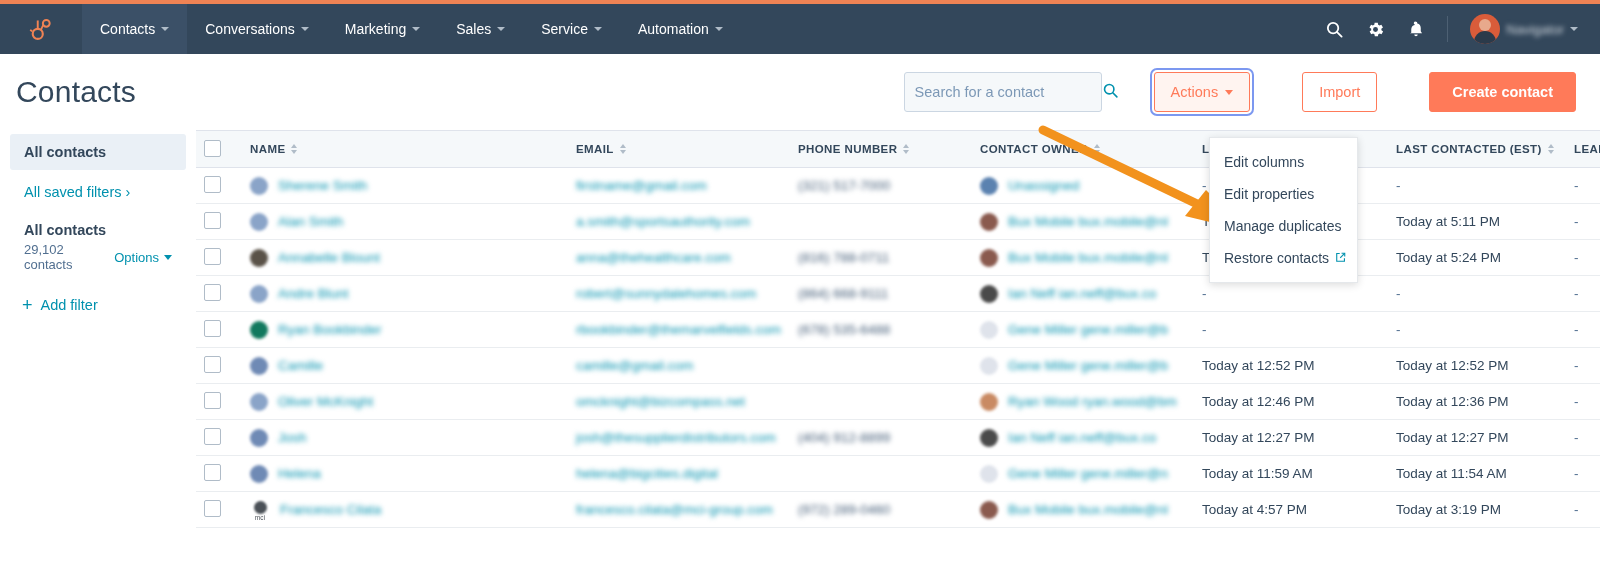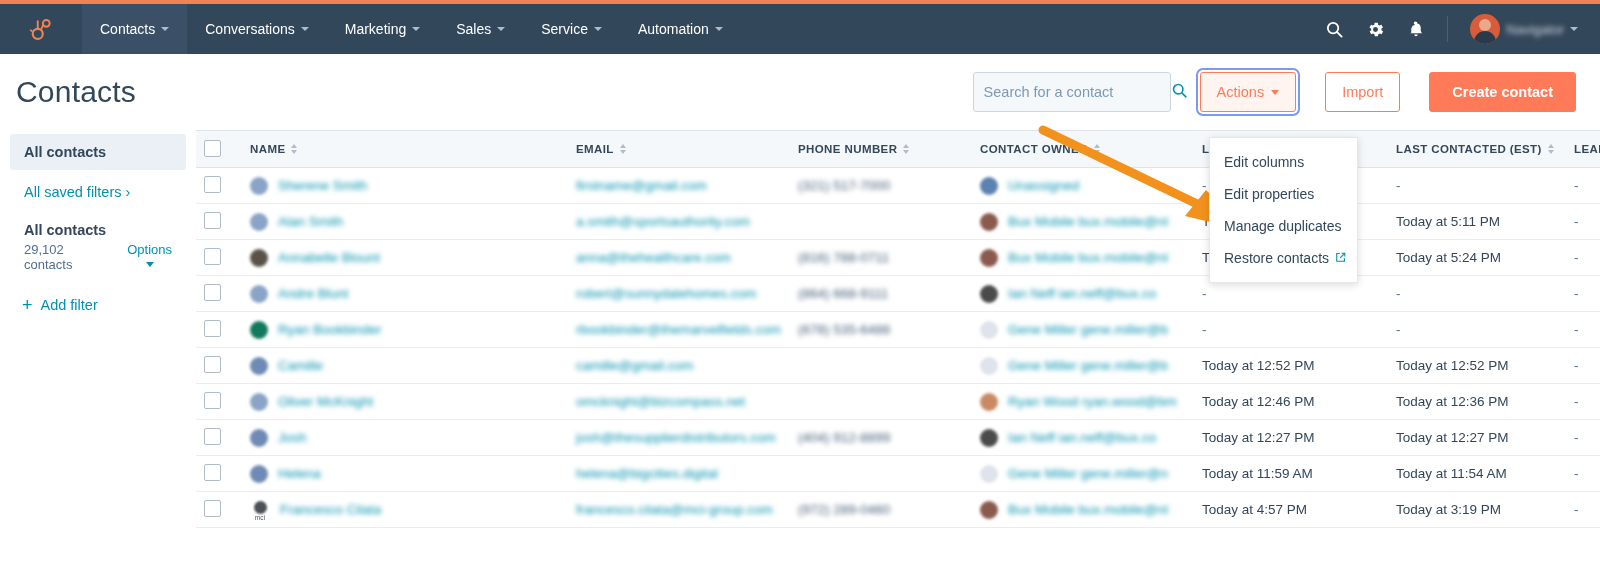--- a/index.html
+++ b/index.html
@@ -80,21 +80,21 @@
   }
   .search-box input {
     border: 0; outline: 0; background: transparent; flex: 1;
     font-size: 14.5px; color: #33475b;
     font-family: "Liberation Sans", sans-serif;
   }
   .search-box input::placeholder { color: #7c98b6; }
   .btn {
     height: 40px; border-radius: 3px; font-size: 14.5px;
     display: flex; align-items: center; 
-    gap: 7px; cursor: pointer; padding: 0 16px; white-space: nowrap;
+    gap: 7px; cursor: pointer; padding: 0 16px; white-space: nowrap; margin-left: 23px;
   }
   .btn-secondary {
     background: #ffffff; border: 1px solid #ff7a59; color: #ff7a59;
   }
   .btn-actions {
     background: #fff4f0; border: 1px solid #ff7a59; color: #ff7a59;
     outline: 2px solid #7c98f0; outline-offset: 2px;
     border-radius: 3px;
   }
   .btn-primary {
@@ -136,21 +136,21 @@
     cursor: pointer; display: flex; align-items: center; gap: 4px;
   }
   .side-group { padding: 22px 24px 0 24px; }
   .side-group-title { font-size: 14.5px; color: #33475b; font-weight: 600; }
   .side-group-sub {
     display: flex; gap: 26px; margin-top: 4px;
   }
   .side-count { font-size: 13px; color: #516f90; }
   .side-options {
     font-size: 13px; color: #0091ae; cursor: pointer;
-    display: flex; align-items: center; gap: 5px; flex-direction: column;
+    display: flex; align-items: center; gap: 5px;
   }
   .caret-teal {
     width: 0; height: 0;
     border-left: 4px solid transparent; border-right: 4px solid transparent;
     border-top: 5px solid #0091ae;
   }
   .side-addfilter {
     padding: 24px 24px 0 22px; font-size: 14.5px; color: #0091ae;
     cursor: pointer; display: flex; align-items: center; gap: 8px;
   }

